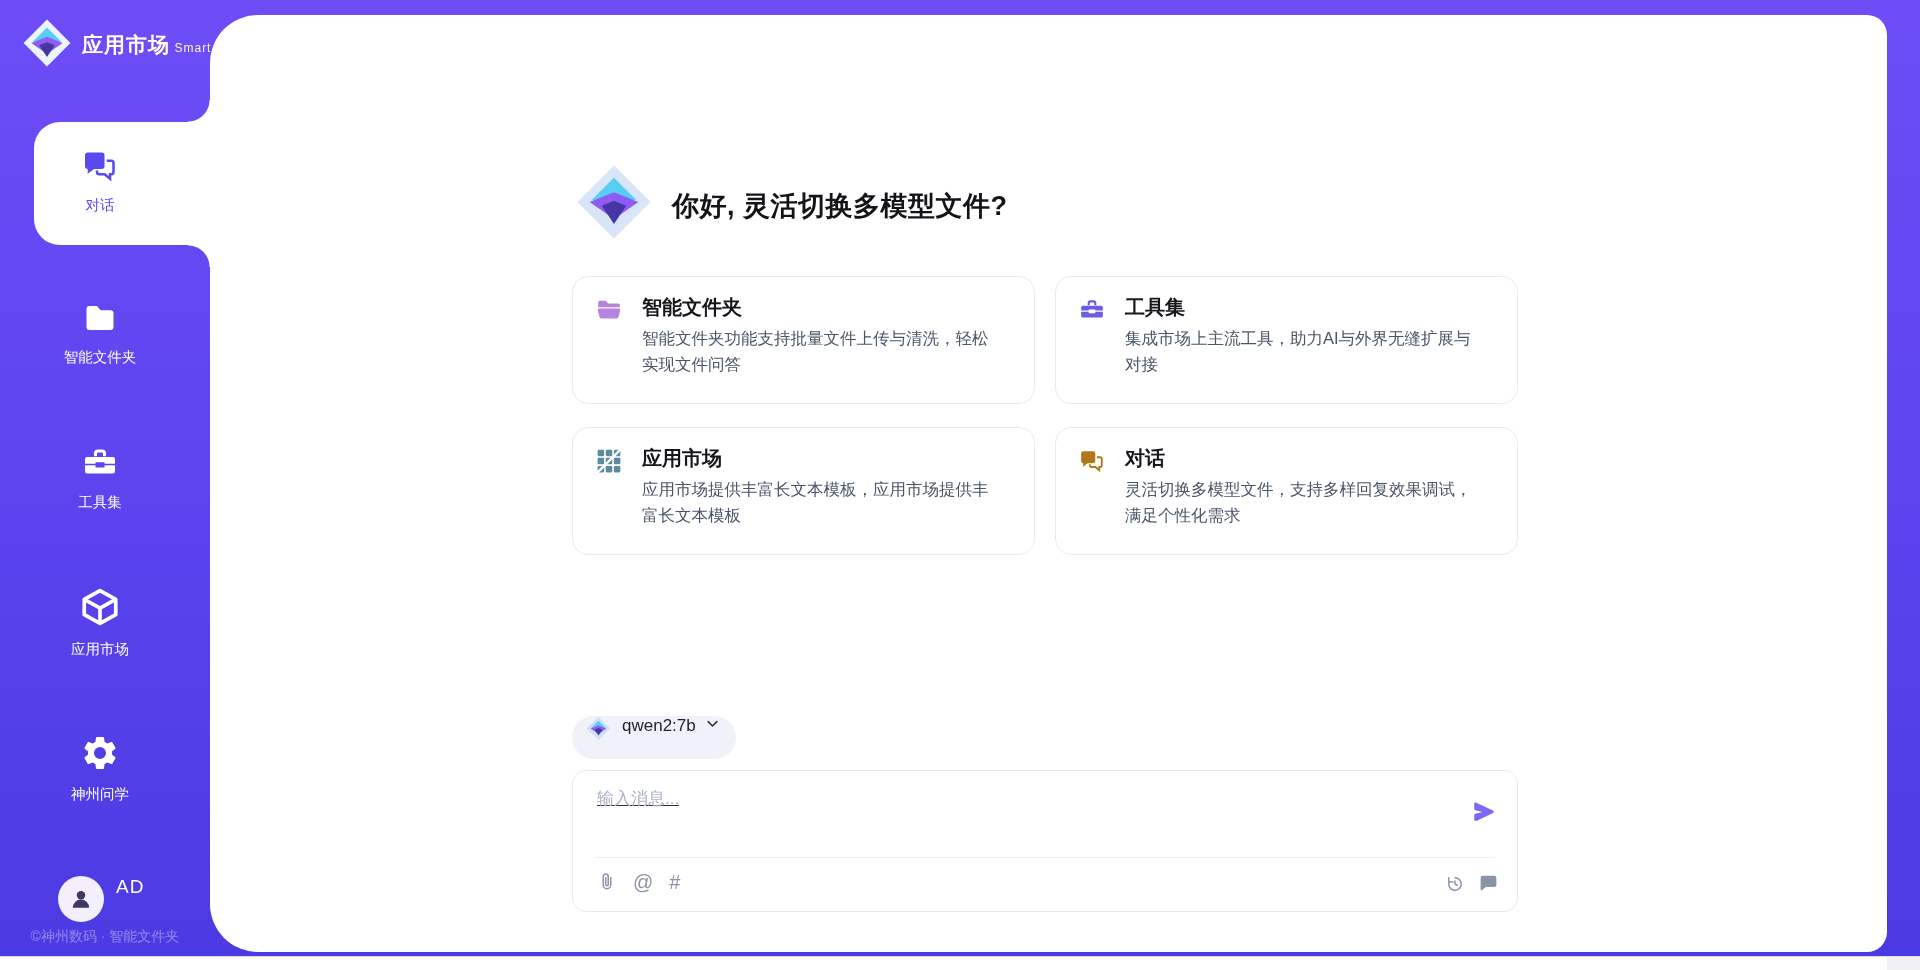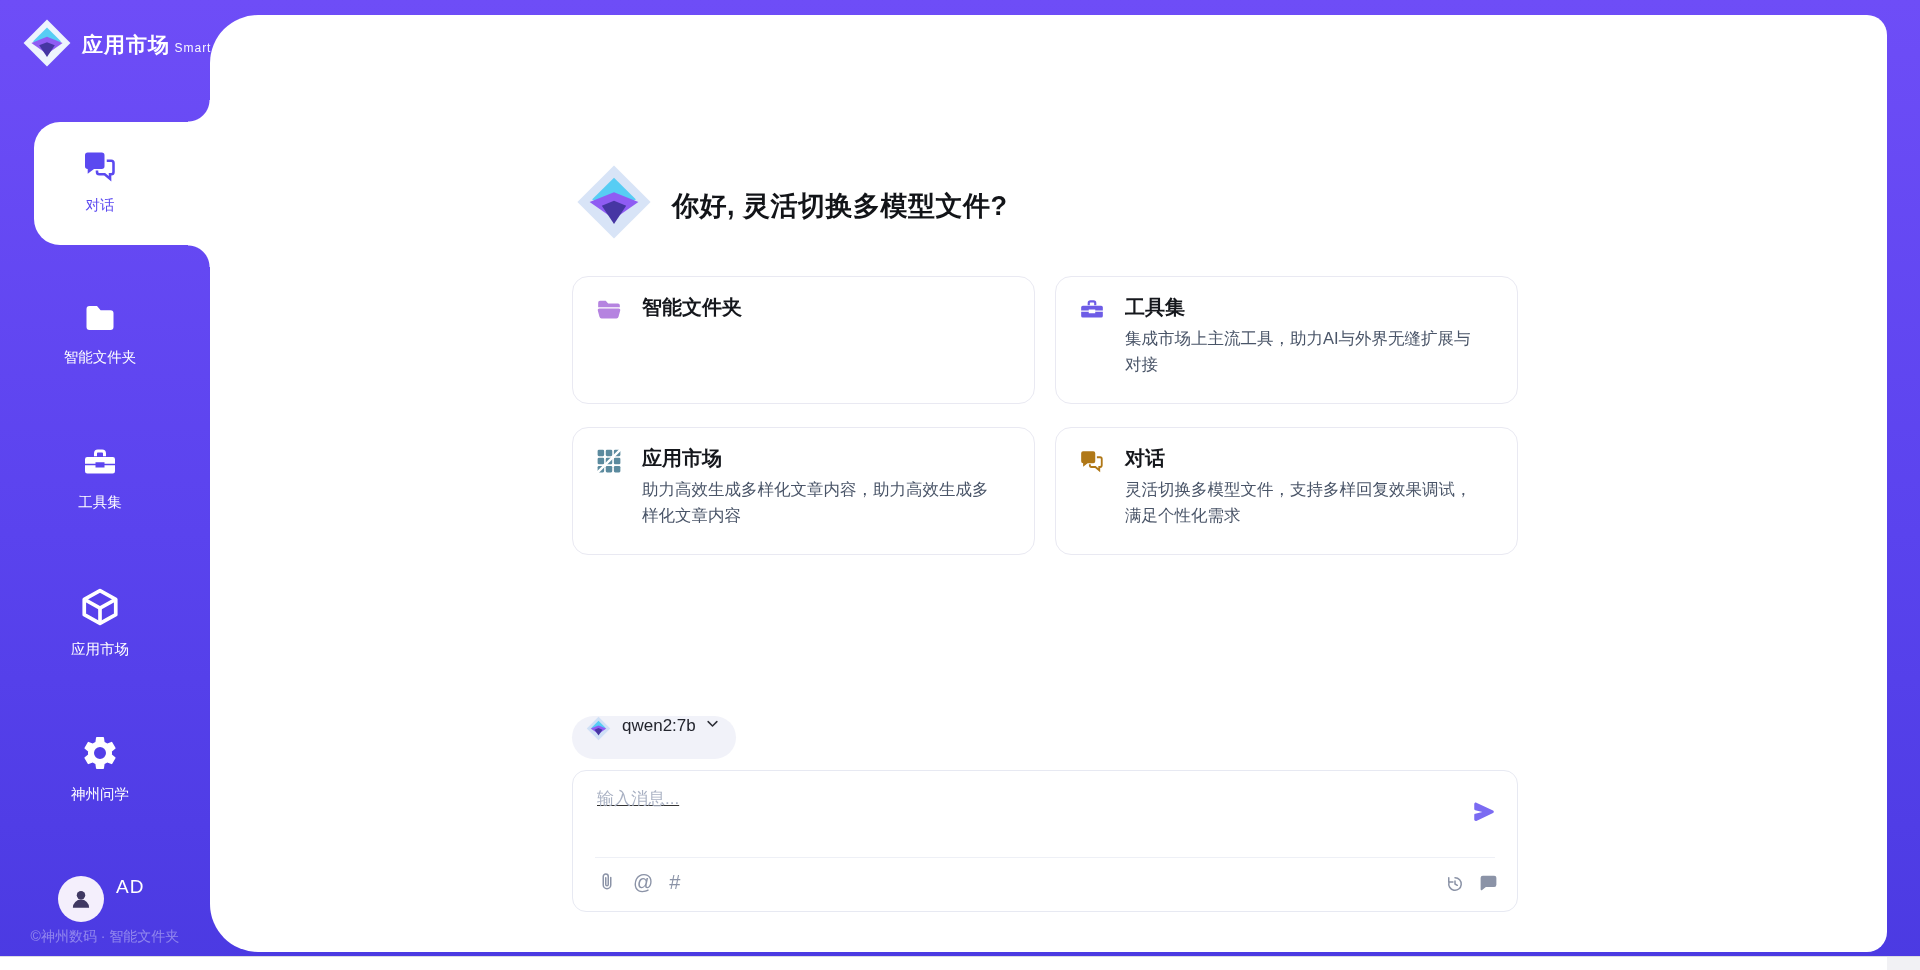--- a/index.html
+++ b/index.html
@@ -181,20 +181,21 @@
   <div class="cards">
 
     <div class="card">
       <span class="card-icon">
         <svg width="26" height="26" viewBox="0 0 24 24">
           <path d="M2 5.2A1.7 1.7 0 0 1 3.7 3.5H9l2.2 2.6h9.1A1.7 1.7 0 0 1 22 7.8v1.7H2z" fill="#b583e0"></path>
           <path d="M3.1 10.6h17.8a1.5 1.5 0 0 1 1.45 1.88l-1.55 5.8A2 2 0 0 1 18.87 19.8H5.13a2 2 0 0 1-1.93-1.52l-1.55-5.8a1.5 1.5 0 0 1 1.45-1.88z" fill="#b583e0"></path>
         </svg>
       </span>
       <div class="card-title">智能文件夹</div>
+      <div class="card-desc">智能文件夹功能支持批量文件上传与清洗，轻松实现文件问答</div>
     </div>
 
     <div class="card">
       <span class="card-icon">
         <svg width="26" height="26" viewBox="0 0 24 24" fill="none">
           <path d="M9 7.5V5.6A1.6 1.6 0 0 1 10.6 4h2.8A1.6 1.6 0 0 1 15 5.6v1.9" stroke="#6d5ce6" stroke-width="2"></path>
           <path d="M3.5 8h17a1.5 1.5 0 0 1 1.5 1.5v3h-7v-1h-6v1H2v-3A1.5 1.5 0 0 1 3.5 8z" fill="#6d5ce6"></path>
           <path d="M2 13.5h7V15h6v-1.5h7v4A1.5 1.5 0 0 1 20.5 19h-17A1.5 1.5 0 0 1 2 17.5z" fill="#6d5ce6"></path>
         </svg>
       </span>
@@ -213,21 +214,21 @@
               <rect x="9" y="9" width="6" height="6" rx="1.2"></rect>
               <rect x="16.5" y="9" width="6" height="6" rx="1.2"></rect>
             <rect x="1.5" y="16.5" width="6" height="6" rx="1.2"></rect>
               <rect x="9" y="16.5" width="6" height="6" rx="1.2"></rect>
               <rect x="16.5" y="16.5" width="6" height="6" rx="1.2"></rect>
           </g>
           <path d="M1 23 23 1" stroke="#fff" stroke-width="2.2"></path>
         </svg>
       </span>
       <div class="card-title">应用市场</div>
-      <div class="card-desc">助力高效生成多样化文章内容，助力高效生成多样化文章内容</div>
+      <div class="card-desc">应用市场提供丰富长文本模板，应用市场提供丰富长文本模板</div>
     </div>
 
     <div class="card">
       <span class="card-icon">
         <svg width="26" height="26" viewBox="0 0 24 24" fill="none">
           <path d="M16.5 8.5h3A1.5 1.5 0 0 1 21 10v6a1.5 1.5 0 0 1-1.5 1.5h-.8v3l-3.6-3h-3.6A1.5 1.5 0 0 1 10 16v-1" stroke="#b07818" stroke-width="1.7"></path>
           <path d="M3.8 3h9.4A1.8 1.8 0 0 1 15 4.8v7.4a1.8 1.8 0 0 1-1.8 1.8H8l-4.2 3.2V14h0A1.8 1.8 0 0 1 2 12.2V4.8A1.8 1.8 0 0 1 3.8 3z" fill="#b07818"></path>
         </svg>
       </span>
       <div class="card-title">对话</div>

